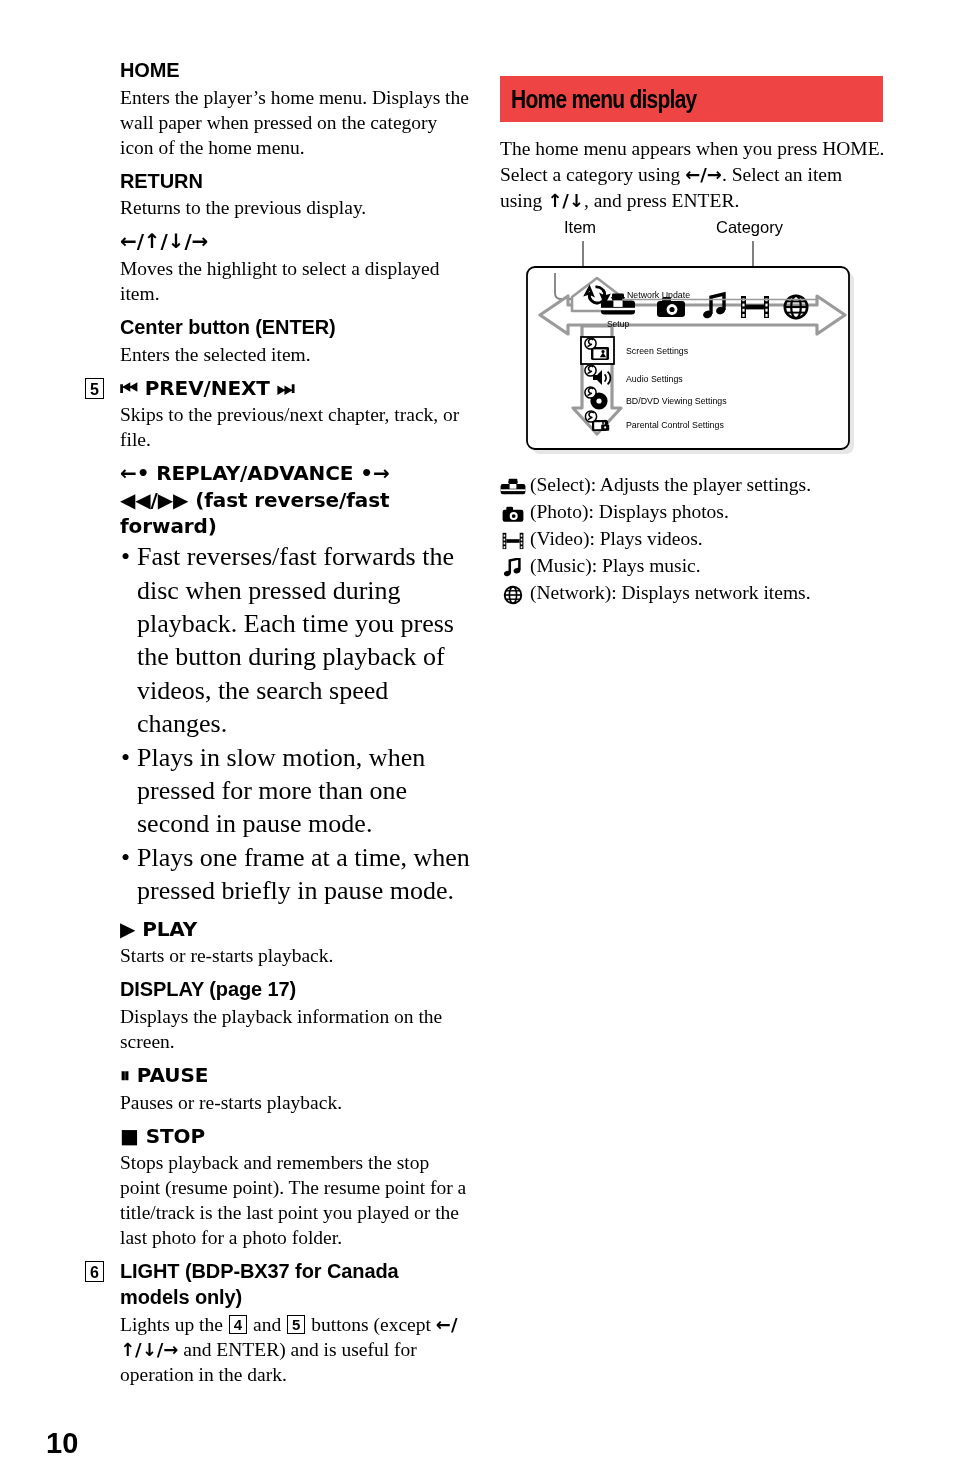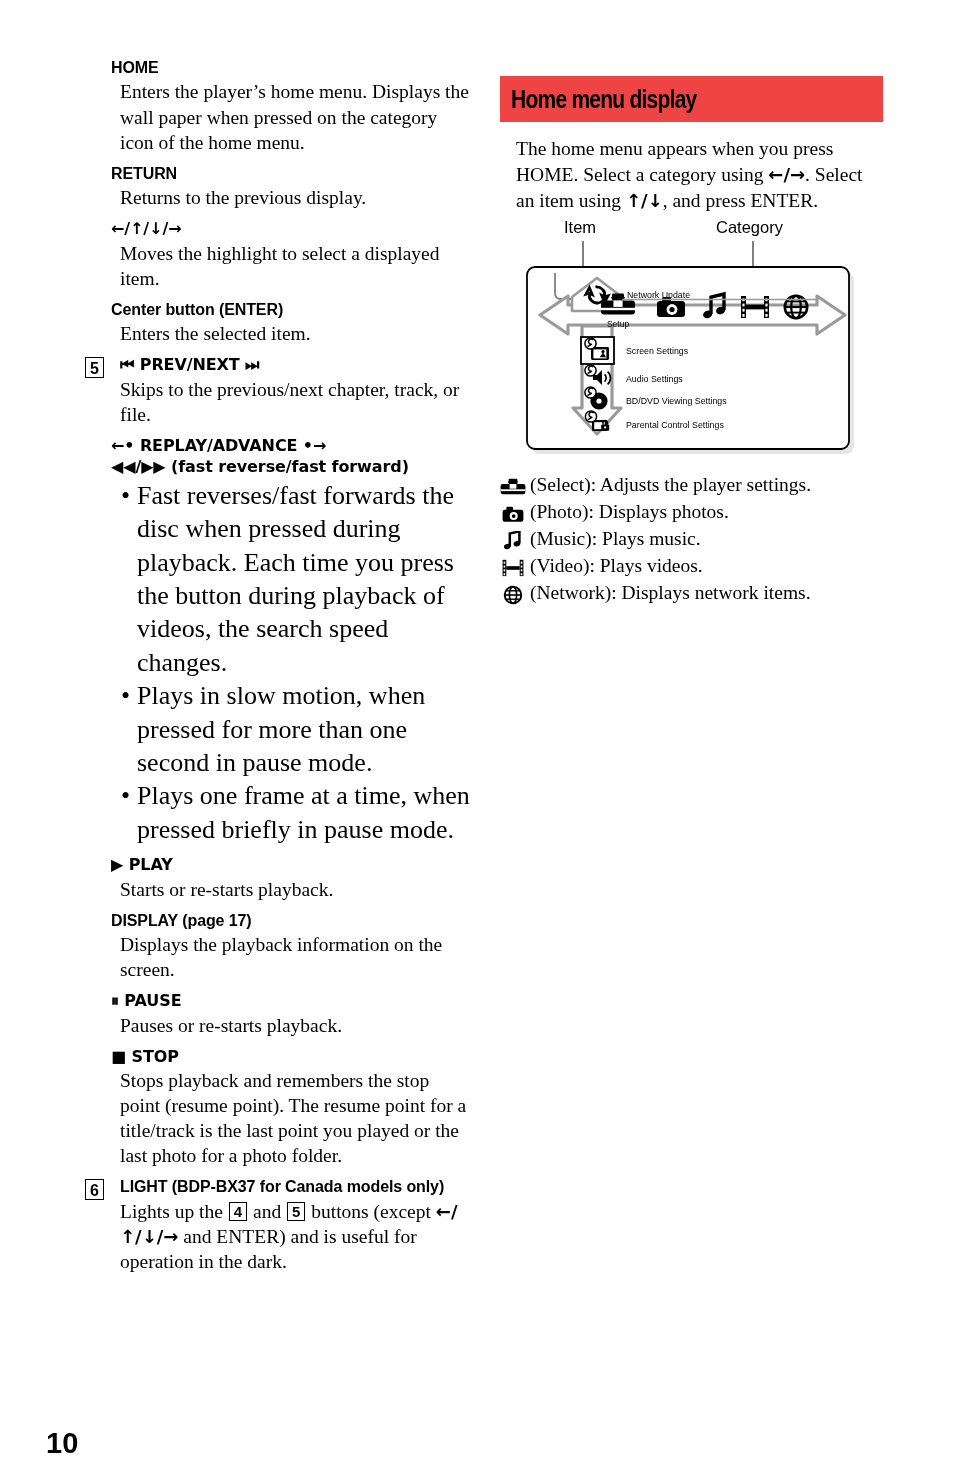--- a/index.html
+++ b/index.html
@@ -31,23 +31,23 @@
     position: absolute;
     left: 500px;
     top: 76px;
     width: 385px;
   }
 
   
   .hd {
     font-family: "Liberation Sans", sans-serif;
     font-weight: bold;
-    font-size: 16px;
+    font-size: 20px;
     line-height: 1.28;
-    margin: 0 0 1px 26px;
+    margin: 0 0 1px 35px;
     letter-spacing: -0.1px;
   }
   .body {
     font-size: 19.5px;
     line-height: 1.285;
     margin: 0 0 9px 35px;
   }
 
   
   .hd-row {
@@ -129,21 +129,21 @@
     font-size: 25px;
     letter-spacing: -0.9px;
     transform: scaleX(0.84);
     transform-origin: left center;
     margin-left: 11px;
     white-space: nowrap;
   }
   .intro {
     font-size: 19.5px;
     line-height: 1.34;
-    margin: 0 0 4px 16px;
+    margin: 0 0 4px 0;
   }
 
   
   .diagram-wrap {
     position: relative;
     width: 385px;
     height: 242px;
     margin-top: 2px;
   }
   .callout-label {
@@ -429,33 +429,20 @@
           <svg width="26" height="20" viewBox="0 0 26 20">
               <g transform="translate(13,11)">
             <rect x="-10.4" y="-5.2" width="20.8" height="11.9" rx="2.2" fill="#000"></rect>
             <rect x="-6.7" y="-8.2" width="6.7" height="3.7" rx="1.2" fill="#000"></rect>
             <circle cx="0.7" cy="1.1" r="4" fill="#fff"></circle>
             <circle cx="0.7" cy="1.1" r="1.9" fill="#000"></circle>
           </g>
             </svg>
         </span>
         <span>(Photo): Displays photos.</span>
-      </div>
-
-      <div class="legend-row">
-        <span class="legend-ico">
-          <svg width="26" height="20" viewBox="0 0 26 20">
-              <g transform="translate(12,10)">
-            <path d="M -2.2 5.2 L -2.2 -7.4 L 7.4 -9.6 L 7.4 2.2" fill="none" stroke="#000" stroke-width="2.5"></path>
-            <ellipse cx="-4.7" cy="5.5" rx="3.4" ry="2.7" fill="#000" transform="rotate(-18 -4.7 5.5)"></ellipse>
-            <ellipse cx="4.9" cy="2.7" rx="3.4" ry="2.7" fill="#000" transform="rotate(-18 4.9 2.7)"></ellipse>
-          </g>
-            </svg>
-        </span>
-        <span>(Music): Plays music.</span>
       </div>
 
       <div class="legend-row">
         <span class="legend-ico">
           <svg width="26" height="20" viewBox="0 0 26 20">
               <g transform="translate(13,10)">
             <rect x="-10.4" y="-8.2" width="3.7" height="16.3" fill="#000"></rect>
             <rect x="6.7" y="-8.2" width="3.7" height="16.3" fill="#000"></rect>
             <rect x="-9.4" y="-6.4" width="1.6" height="2.1" fill="#fff"></rect>
             <rect x="-9.4" y="-2.5" width="1.6" height="2.1" fill="#fff"></rect>
@@ -468,20 +455,33 @@
             <rect x="-6.7" y="-1.8" width="13.4" height="3.6" fill="#000"></rect>
           </g>
             </svg>
         </span>
         <span>(Video): Plays videos.</span>
       </div>
 
       <div class="legend-row">
         <span class="legend-ico">
           <svg width="26" height="20" viewBox="0 0 26 20">
+              <g transform="translate(12,10)">
+            <path d="M -2.2 5.2 L -2.2 -7.4 L 7.4 -9.6 L 7.4 2.2" fill="none" stroke="#000" stroke-width="2.5"></path>
+            <ellipse cx="-4.7" cy="5.5" rx="3.4" ry="2.7" fill="#000" transform="rotate(-18 -4.7 5.5)"></ellipse>
+            <ellipse cx="4.9" cy="2.7" rx="3.4" ry="2.7" fill="#000" transform="rotate(-18 4.9 2.7)"></ellipse>
+          </g>
+            </svg>
+        </span>
+        <span>(Music): Plays music.</span>
+      </div>
+
+      <div class="legend-row">
+        <span class="legend-ico">
+          <svg width="26" height="20" viewBox="0 0 26 20">
               <g transform="translate(13,10)">
             <circle cx="0" cy="0" r="8.3" fill="none" stroke="#000" stroke-width="1.9"></circle>
             <ellipse cx="0" cy="0" rx="3.6" ry="8.3" fill="none" stroke="#000" stroke-width="1.6"></ellipse>
             <line x1="-8.3" y1="0" x2="8.3" y2="0" stroke="#000" stroke-width="1.6"></line>
             <line x1="-7.1" y1="-4.2" x2="7.1" y2="-4.2" stroke="#000" stroke-width="1.4"></line>
             <line x1="-7.1" y1="4.2" x2="7.1" y2="4.2" stroke="#000" stroke-width="1.4"></line>
           </g>
             </svg>
         </span>
         <span>(Network): Displays network items.</span>

